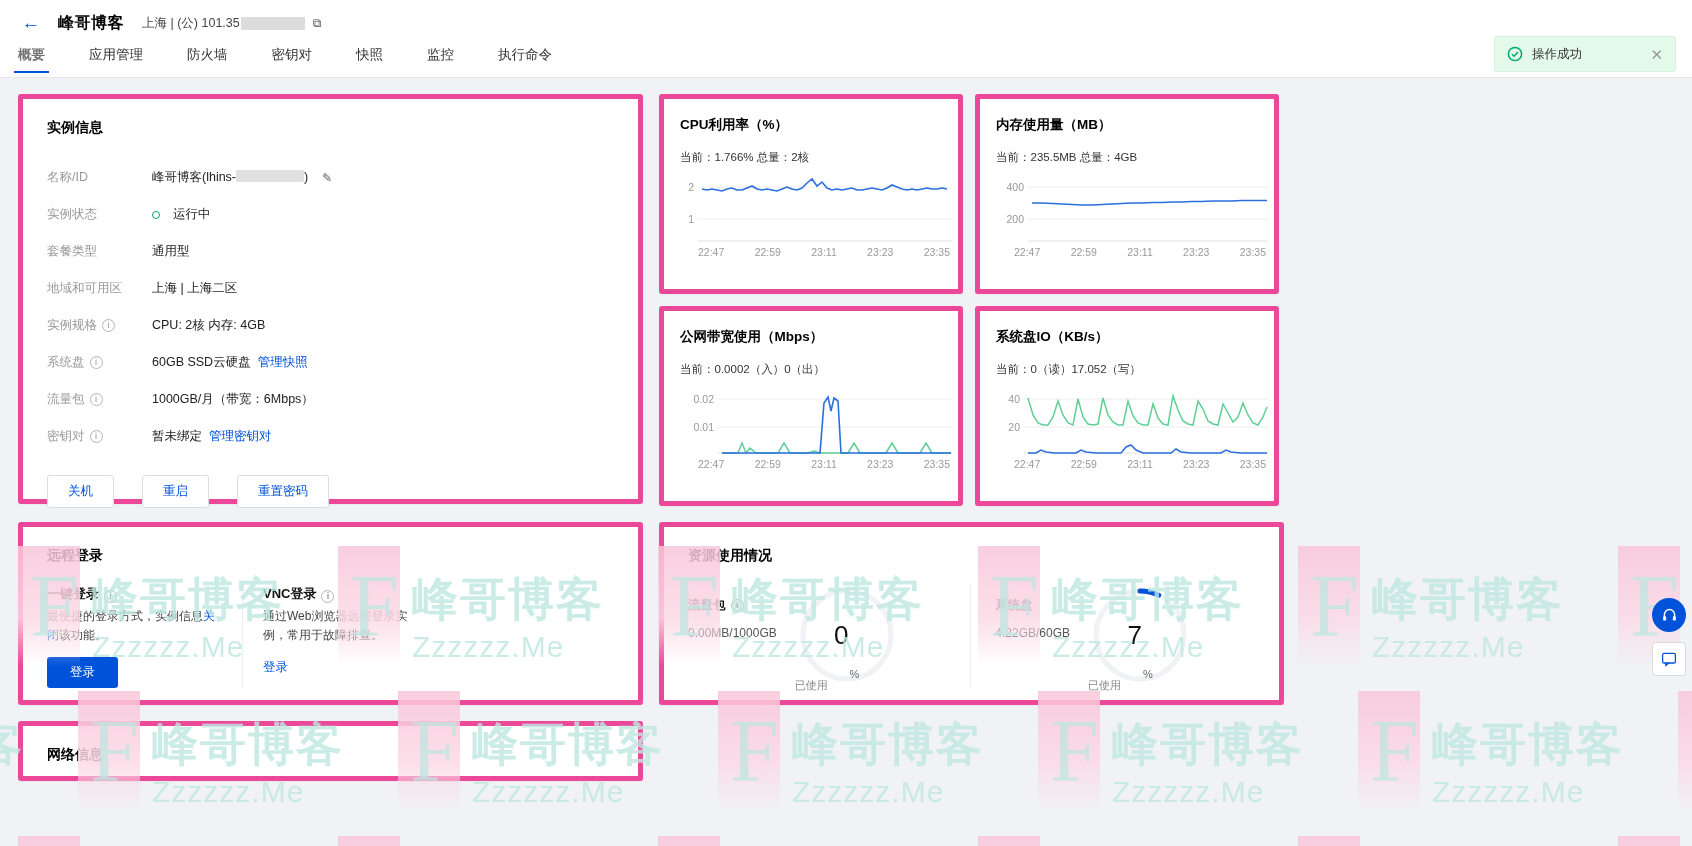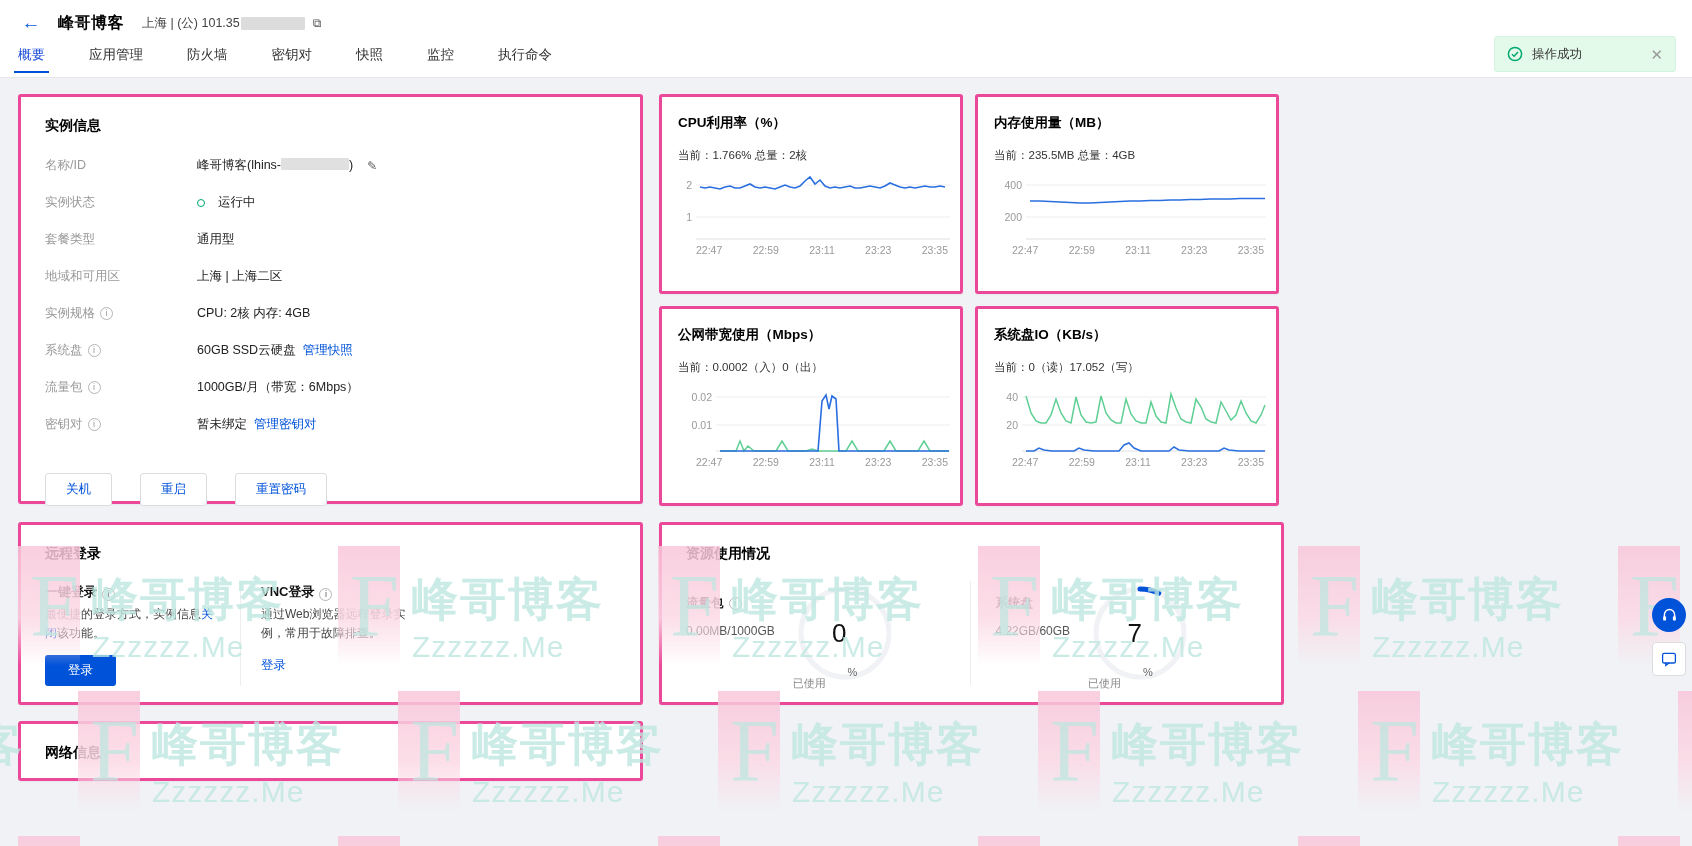--- a/index.html
+++ b/index.html
@@ -37,43 +37,43 @@
     height: 32px; background: #fff;
     display: flex; align-items: flex-start;
     padding: 0 0 0 18px; position: relative; z-index: 5;
     border-bottom: 1px solid #e7e7e7;
   }
   .tab {
     font-size: 13.5px; color: #333; padding: 0 0 9px 0;
     margin-right: 44px; cursor: pointer; position: relative;
     white-space: nowrap;
   }
-  .tab.active { color: #1d4ed8; font-weight: normal; }
+  .tab.active { color: #737373; font-weight: bold; }
   .tab.active::after {
     content: ""; position: absolute; left: -4px; right: -4px; bottom: 0;
     height: 2.5px; background: #0052d9;
   }
 
   
   .content { padding: 16px 18px 0 18px; position: relative; }
   .row { display: flex; gap: 16px; align-items: stretch; }
   .col-left { width: 625px; flex: none; }
   .col-right { width: 625px; flex: none; display: flex; gap: 12px; flex-wrap: wrap; }
 
   .card {
     background: #fff; border-radius: 3px;
     box-shadow: 0 1px 2px rgba(0,0,0,.04);
-    border: 3px solid #ec4899;
+    border: 5px solid #ec4899;
   }
   .card-title { font-size: 14px; font-weight: bold; color: #000; }
 
   
   .inst-card { padding: 20px 24px 22px 24px; height: 410px; }
   .inst-card .card-title { margin-bottom: 22px; }
-  .info-row { display: flex; align-items: flex-start; height: 37px; font-size: 12.5px; gap: 47px; }
+  .info-row { display: flex; align-items: center; height: 37px; font-size: 12.5px; }
   .info-label { width: 105px; color: #999; display: flex; align-items: center; flex: none; }
   .info-val { color: #222; display: flex; align-items: center; gap: 7px; }
   .qmark {
     display: inline-flex; width: 13px; height: 13px; border: 1px solid #b5b5b5;
     border-radius: 50%; color: #999; font-size: 9px; align-items: center;
     justify-content: center; margin-left: 5px; font-style: normal; cursor: pointer;
     line-height: 1;
   }
   .link { color: #0052d9; cursor: pointer; }
   .id-mask {

